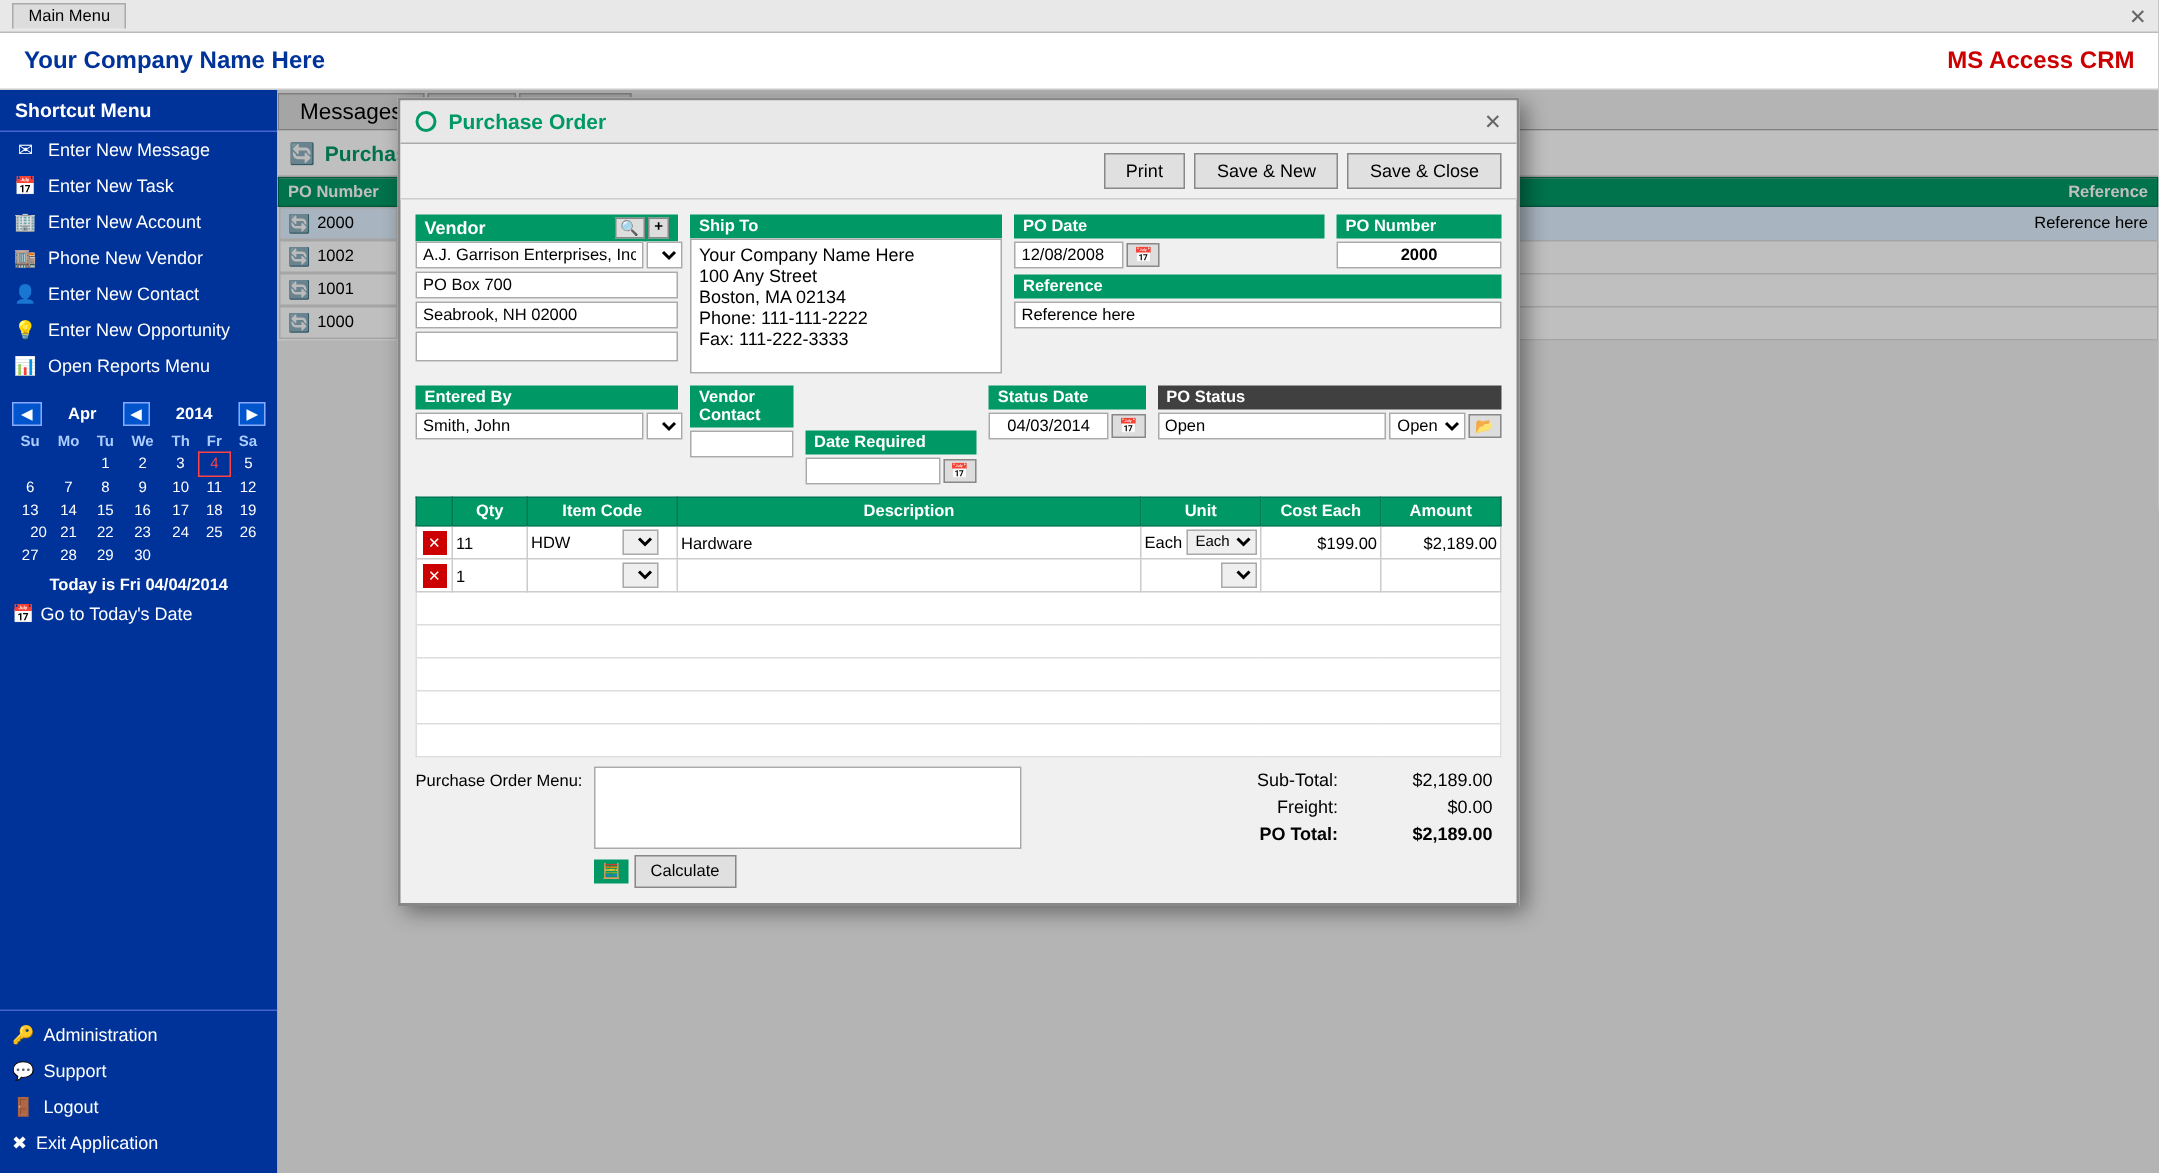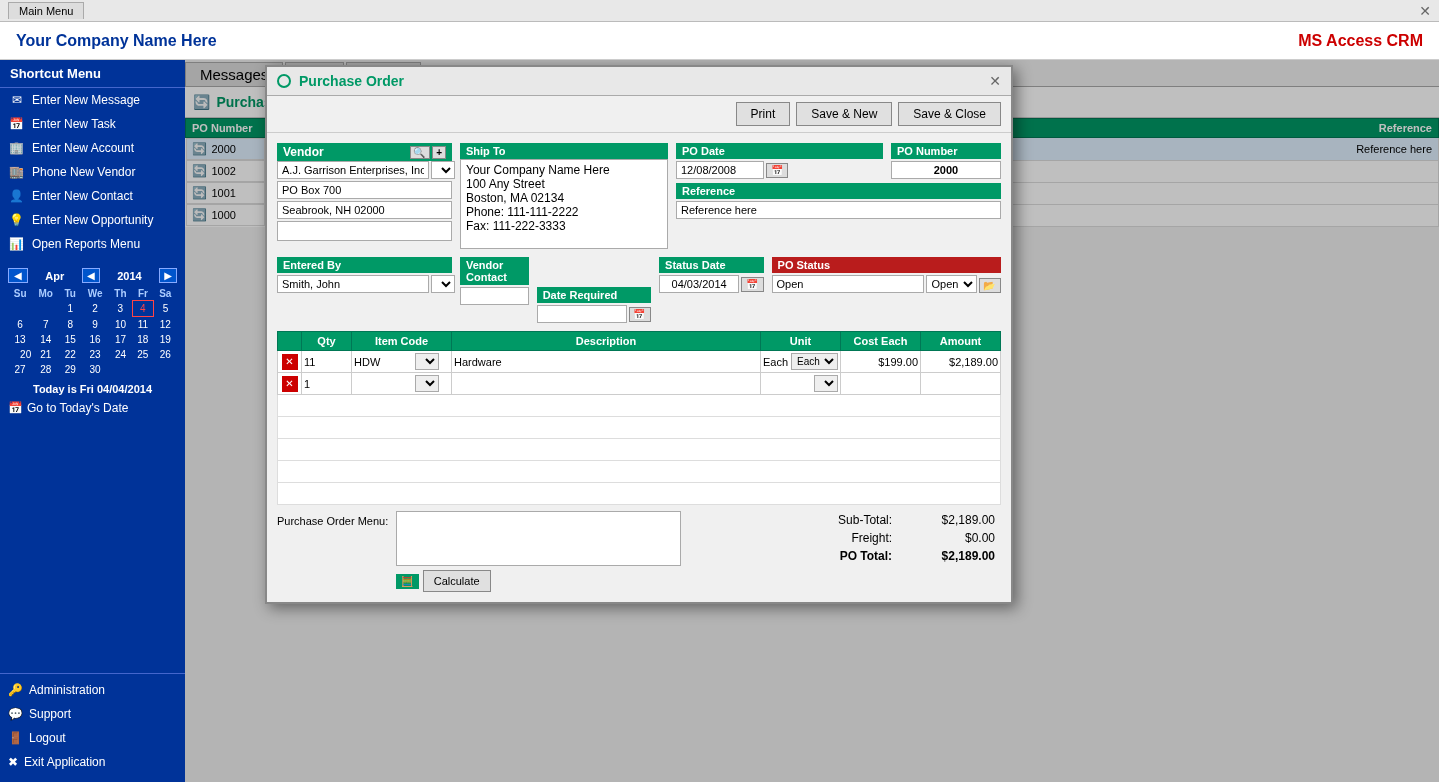--- a/index.html
+++ b/index.html
@@ -239,21 +239,21 @@
               <div>Fax:    111-222-3333</div>
             </div>
           </div>
 
           <div style="display:flex;flex-direction:column;gap:4px;flex:1;">
             <div style="display:flex;gap:8px;">
 
               <div style="flex:1;">
                 <div style="background:#009966;color:#fff;padding:2px 6px;font-size:11px;font-weight:bold;margin-bottom:2px;">PO Date</div>
                 <div style="display:flex;align-items:center;gap:2px;">
-                  <input type="text" style="width: 88px; border: 1px solid rgb(170, 170, 170); padding: 2px 4px; font-size: 11px;" value="12/08/2008">
+                  <input type="text" style="width: 73px; border: 1px solid rgb(170, 170, 170); padding: 2px 4px; font-size: 11px;" value="12/08/2008">
                   <button style="background:#ddd;border:1px solid #888;padding:1px 4px;cursor:pointer;font-size:10px;">📅</button>
                 </div>
               </div>
 
               <div style="width:110px;">
                 <div style="background:#009966;color:#fff;padding:2px 6px;font-size:11px;font-weight:bold;margin-bottom:2px;">PO Number</div>
                 <input type="text" style="width: 100%; border: 1px solid rgb(170, 170, 170); padding: 2px 4px; font-size: 11px; font-weight: bold; text-align: center;" value="2000">
               </div>
             </div>
 
@@ -289,22 +289,22 @@
 
           <div style="width:140px;">
             <div style="background:#009966;color:#fff;padding:2px 6px;font-size:11px;font-weight:bold;margin-bottom:2px;">Status Date</div>
             <div style="display:flex;align-items:center;gap:2px;">
               <input type="text" style="width: 80px; border: 1px solid rgb(170, 170, 170); padding: 2px 4px; font-size: 11px; text-align: center;" value="04/03/2014">
               <button style="background:#ddd;border:1px solid #888;padding:1px 4px;cursor:pointer;font-size:10px;">📅</button>
             </div>
           </div>
 
           <div style="flex:1;">
-            <div style="background:#b91c1c;color:#fff;padding:2px 6px;font-size:11px;font-weight:bold;margin-bottom:2px;">PO Status</div>
-            <div style="display:flex;align-items:flex-end;gap:2px;">
+            <div style="background:#404040;color:#fff;padding:2px 6px;font-size:11px;font-weight:bold;margin-bottom:2px;">PO Status</div>
+            <div style="display:flex;align-items:center;gap:2px;">
               <input type="text" style="flex: 1 1 0%; border: 1px solid rgb(170, 170, 170); padding: 2px 4px; font-size: 11px;" value="Open">
               <select style="border:1px solid #aaa;padding:1px;font-size:11px;background:#fff;"><option>Open</option></select>
               <button style="background:#ddd;border:1px solid #888;padding:1px 4px;cursor:pointer;font-size:10px;">📂</button>
             </div>
           </div>
         </div>
 
         <table style="border-collapse:collapse;width:100%;margin-bottom:6px;">
           <thead>
             <tr>

